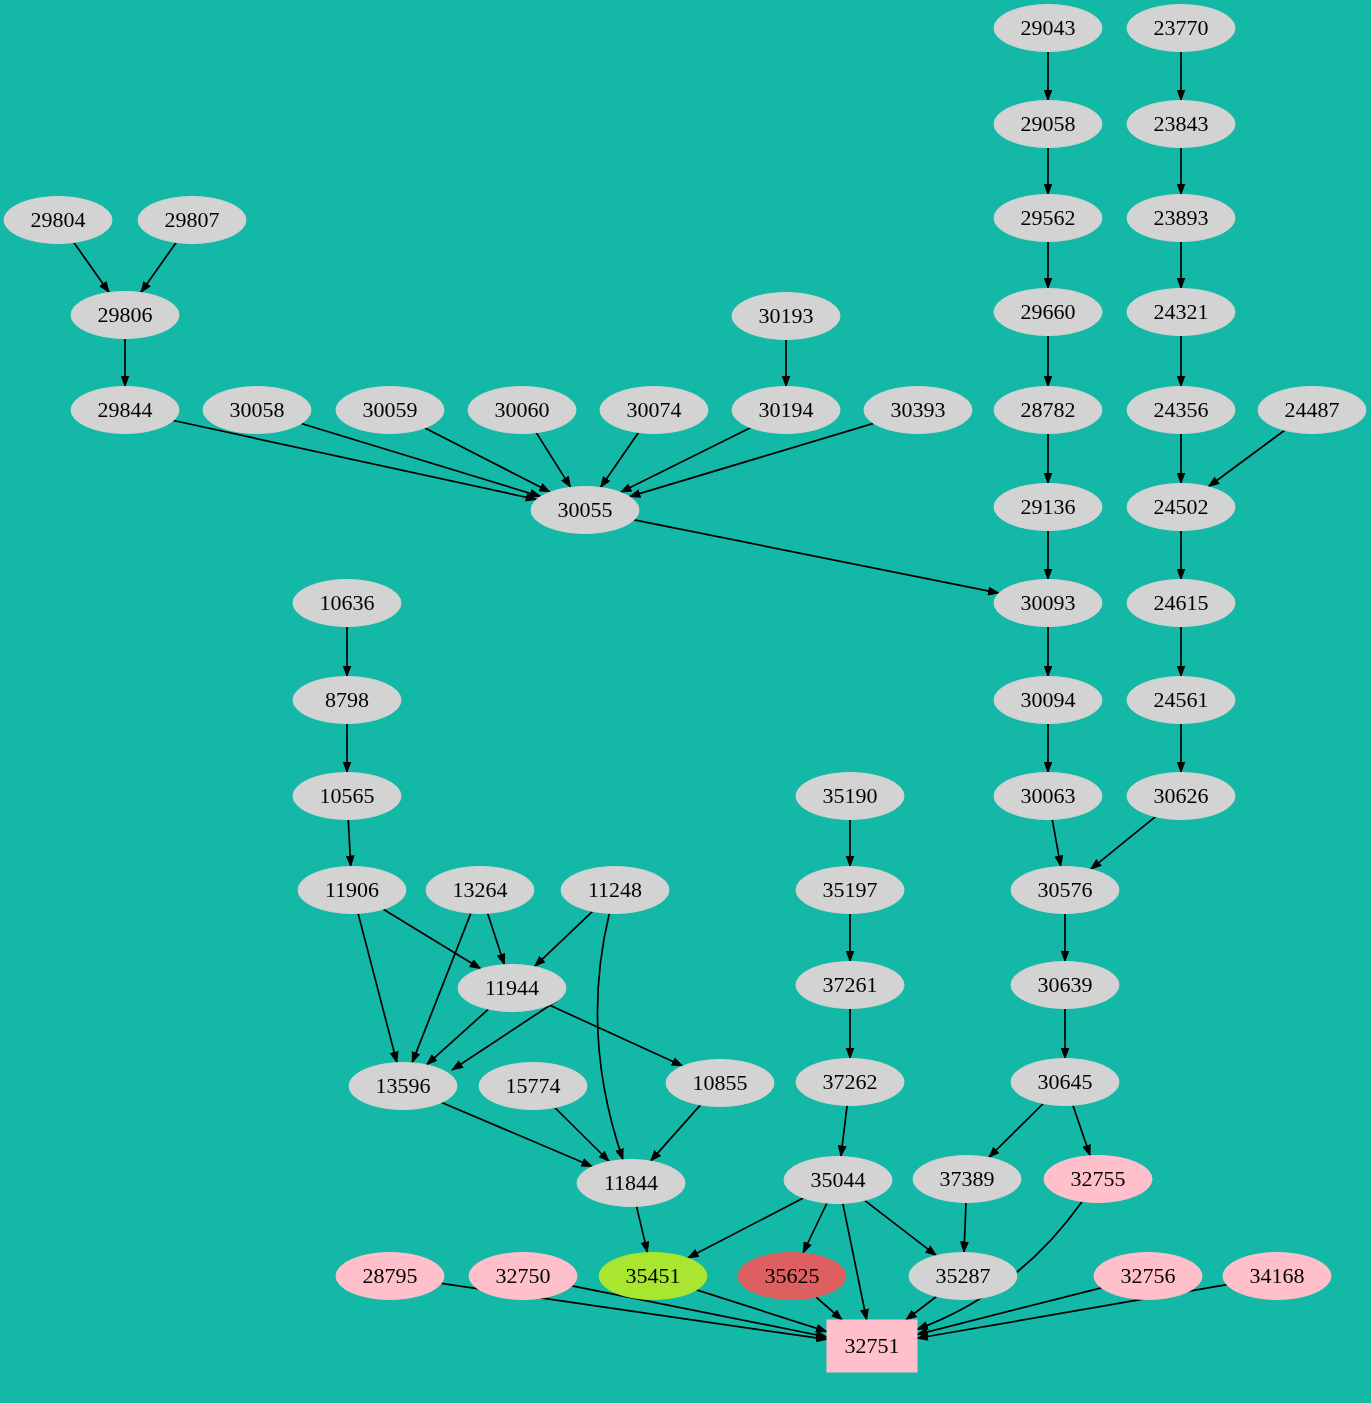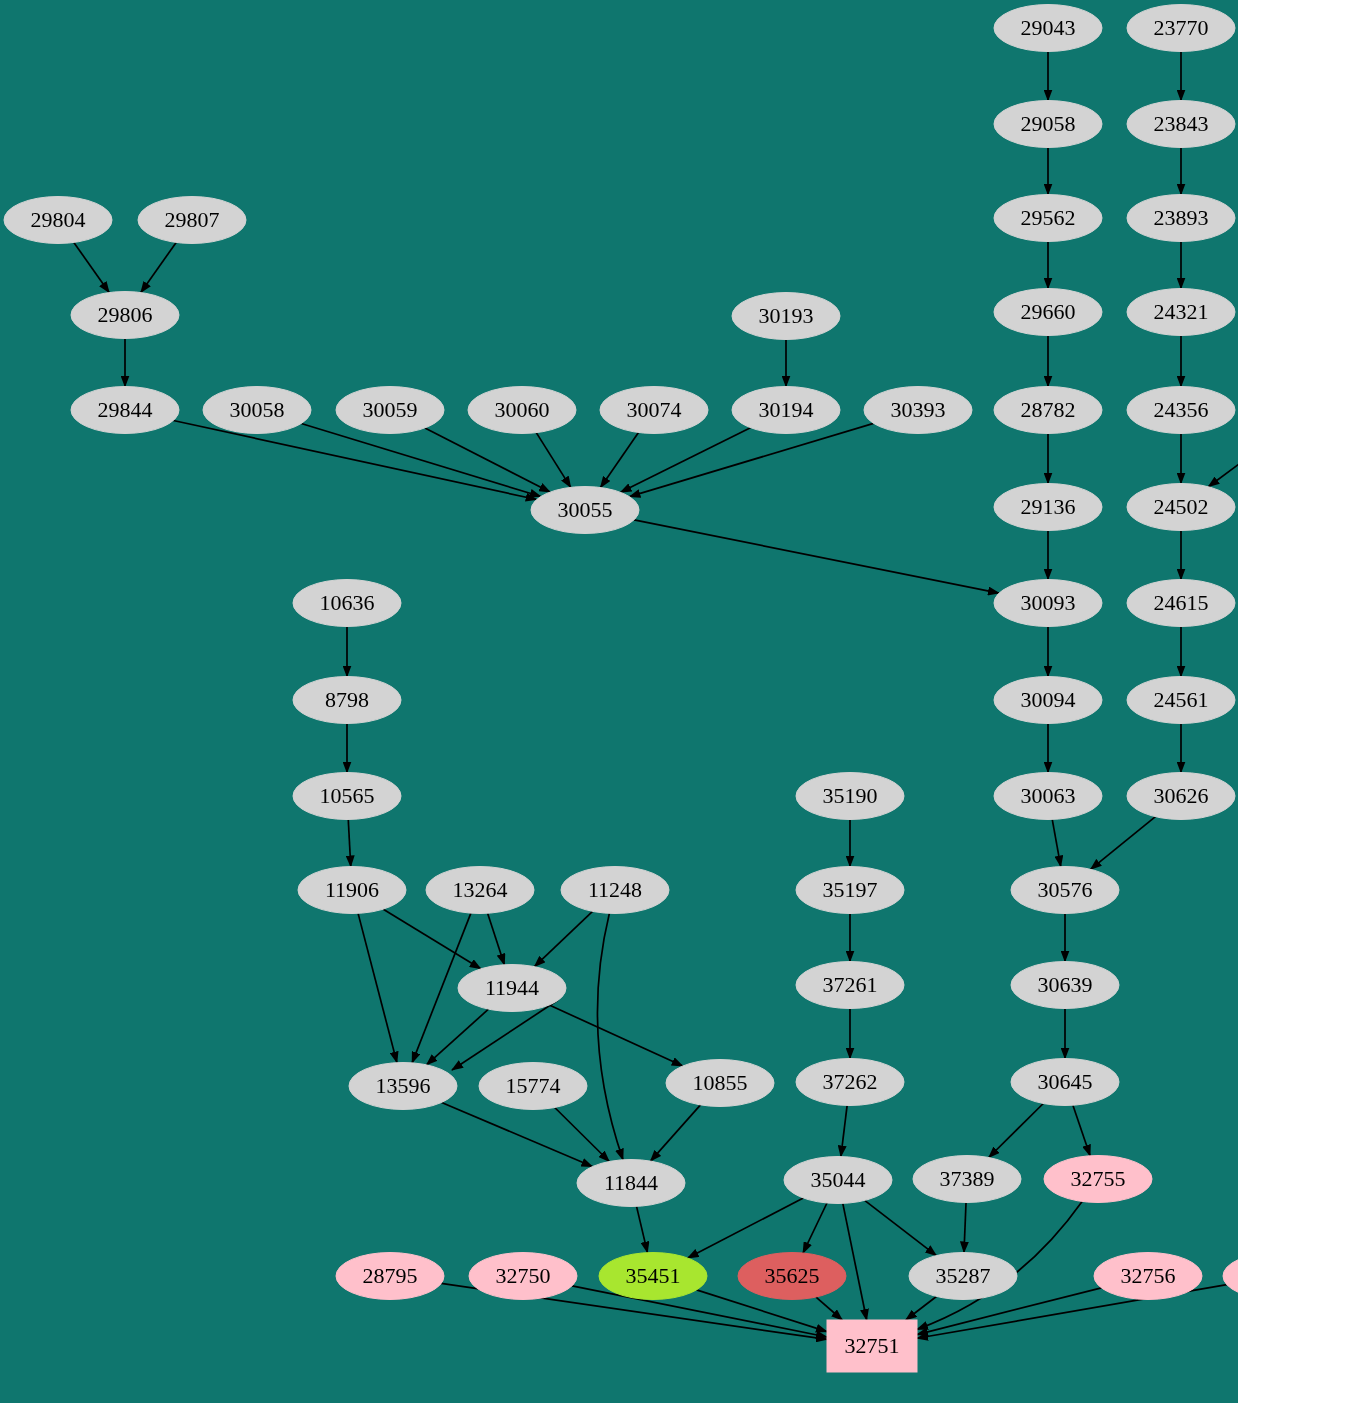--- a/index.html
+++ b/index.html
@@ -1,16 +1,16 @@
 <!DOCTYPE html>
 <html><head>
 <meta charset="utf-8">
 <style>
   html,body{margin:0;padding:0;background:#ffffff;}
-  .stage{position:relative;width:1238px;height:1403px;background:#0f766e;overflow:hidden;
+  .stage{position:relative;width:1371px;height:1403px;background:#14b8a6;overflow:hidden;
          font-family:"Liberation Serif", serif;}
   svg{display:block}
   text.node-label{font-family:"Liberation Serif", serif;font-size:22px;fill:#000000;
                   text-anchor:middle;}
 </style>
 </head>
 <body>
 
 <div class="stage">
   <svg id="graph-svg" width="1371" height="1403" viewBox="0 0 1371 1403" xmlns="http://www.w3.org/2000/svg">

